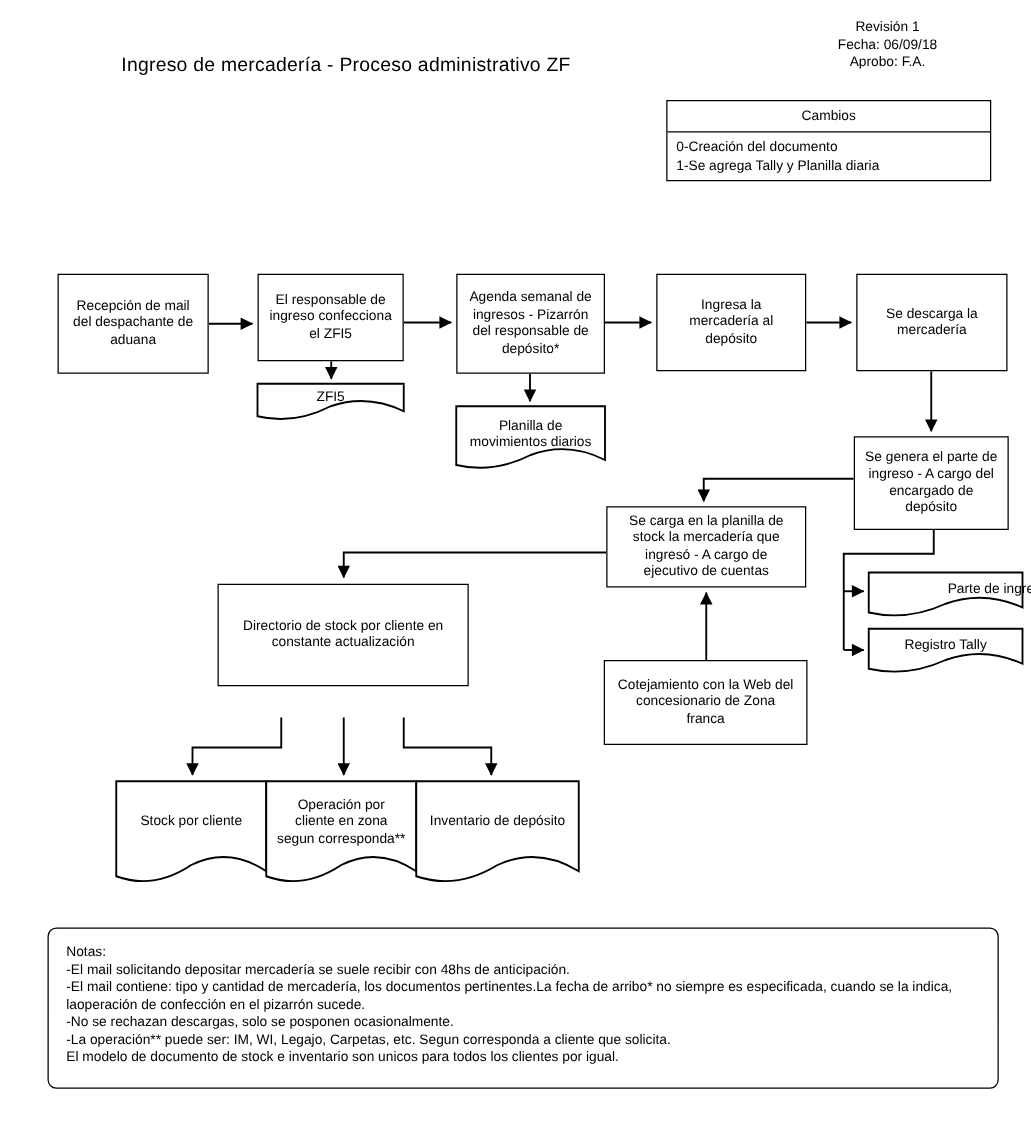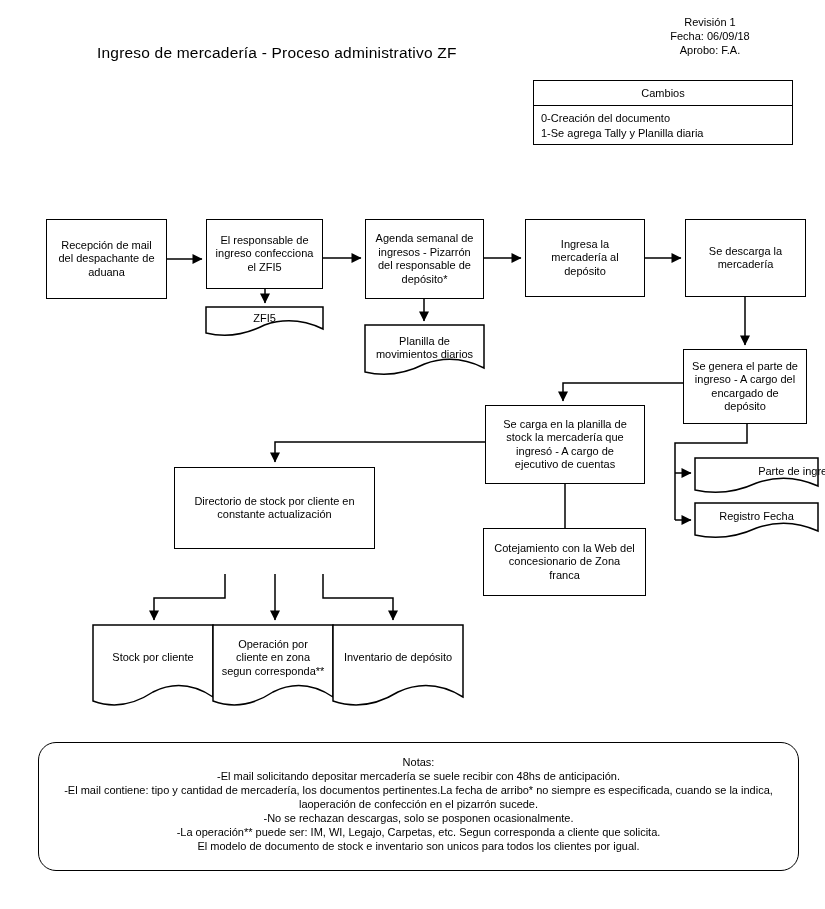--- a/index.html
+++ b/index.html
@@ -22,22 +22,22 @@
     pointer-events:none;
   }
   .changes{border:1.5px solid #000;background:#fff;}
   .changes-header{
     border-bottom:1.5px solid #000;height:24px;display:flex;
     align-items:center;justify-content:center;font-size:11px;
   }
   .changes-body{padding:5px 7px;font-size:11px;line-height:15px;}
   .changes-body div{white-space:nowrap;}
   .notes-box{
-    border:1.5px solid #000;border-radius:18px;background:#fff;
-    font-size:11px;line-height:14px;text-align:center;
+    border:1.5px solid #000;border-radius:7px;background:#fff;
+    font-size:11px;line-height:14px;
     padding:12px 14px 0 14px;
   }
   svg{position:absolute;left:0;top:0;}
   .conn{fill:none;stroke:#000;stroke-width:1.5;}
   .docshape{fill:#fff;stroke:#000;stroke-width:1.5;}
 </style>
 </head>
 <body>
 
 <div id="canvas">
@@ -109,35 +109,35 @@
 depósito*</div>
   <div class="abs node" style="left:525px;top:219px;width:120px;height:78px;">Ingresa la
 mercadería al
 depósito</div>
   <div class="abs node" style="left:685px;top:219px;width:121px;height:78px;">Se descarga la
 mercadería</div>
   <div class="abs node" style="left:683px;top:349px;width:124px;height:75px;">Se genera el parte de
 ingreso - A cargo del
 encargado de
 depósito</div>
-  <div class="abs node" style="left:485px;top:405px;width:160px;height:79px;">Se carga en la planilla de
+  <div class="abs node" style="left:485px;top:405px;width:160px;height:65px;">Se carga en la planilla de
 stock la mercadería que
 ingresó - A cargo de
 ejecutivo de cuentas</div>
   <div class="abs node" style="left:174px;top:467px;width:201px;height:82px;">Directorio de stock por cliente en
 constante actualización</div>
   <div class="abs node" style="left:483px;top:528px;width:163px;height:68px;">Cotejamiento con la Web del
 concesionario de Zona
 franca</div>
 
   <div class="abs doc-label" style="left:206px;top:307px;width:117px;height:24px;">ZFI5</div>
   <div class="abs doc-label" style="left:365px;top:328px;width:119px;height:40px;">Planilla de
 movimientos diarios</div>
   <div class="abs doc-label" style="left:737px;top:458px;width:123px;height:28px;">Parte de ingreso</div>
-  <div class="abs doc-label" style="left:695px;top:503px;width:123px;height:28px;">Registro Fecha</div>
+  <div class="abs doc-label" style="left:695px;top:503px;width:123px;height:28px;">Registro Tally</div>
   <div class="abs doc-label" style="left:93px;top:625px;width:120px;height:66px;">Stock por cliente</div>
   <div class="abs doc-label" style="left:213px;top:622px;width:120px;height:72px;">Operación por
 cliente en zona
 segun corresponda**</div>
   <div class="abs doc-label" style="left:333px;top:625px;width:130px;height:66px;">Inventario de depósito</div>
 
   <div class="abs notes-box" style="left:38px;top:742px;width:761px;height:129px;">
     <div>Notas:</div>
     <div>-El mail solicitando depositar mercadería se suele recibir con 48hs de anticipación.</div>
     <div>-El mail contiene: tipo y cantidad de mercadería, los documentos pertinentes.La fecha de arribo* no siempre es especificada, cuando se la indica, laoperación de confección en el pizarrón sucede.</div>

